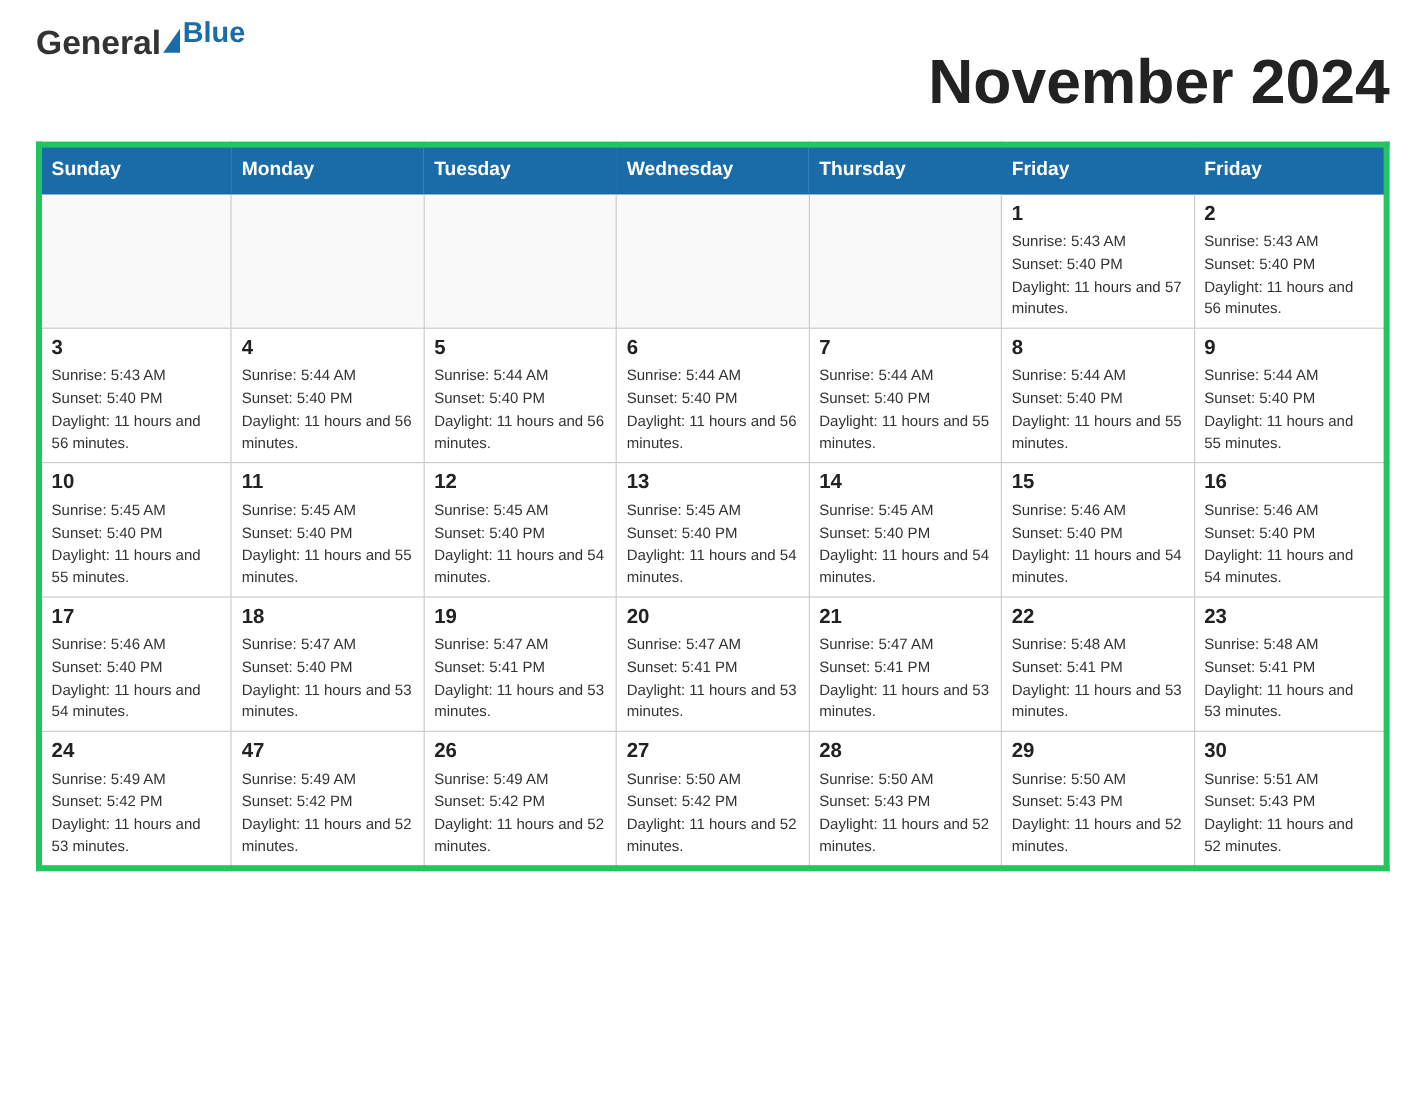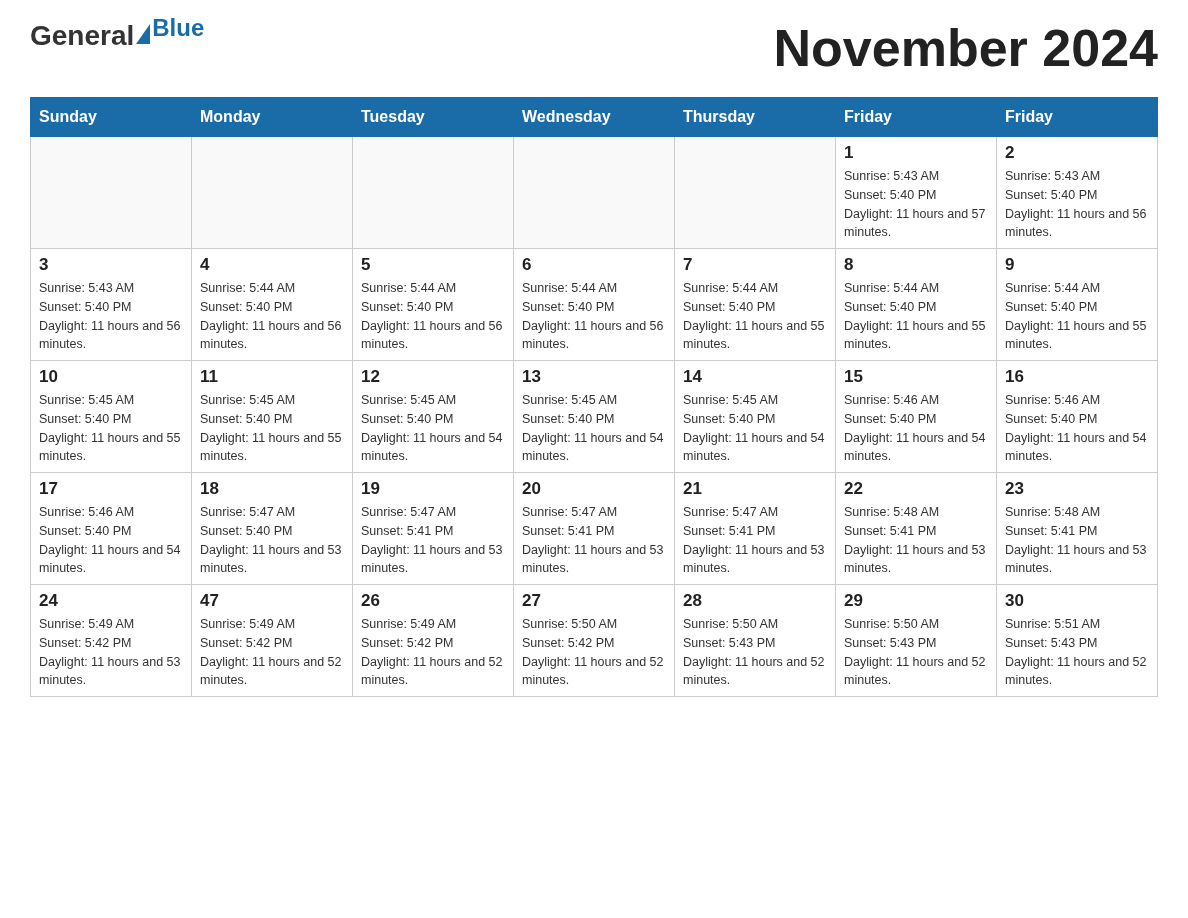--- a/index.html
+++ b/index.html
@@ -45,30 +45,31 @@
       margin-left: 2px;
     }
     .title-section {
       text-align: right;
     }
     .month-year {
       font-size: 52px;
       font-weight: bold;
       color: #222;
       line-height: 1.1;
+      margin-top: 21px;
     }
     .location {
       font-size: 22px;
       color: #444;
       margin-top: 4px;
     }
     .calendar {
       width: 100%;
       border-collapse: collapse;
-      border: 1px solid #22c55e;
+      border: 5px solid #22c55e;
     }
     .calendar th {
       background-color: #1a6ca8;
       color: #fff;
       font-size: 16px;
       font-weight: bold;
       padding: 10px 8px;
       text-align: left;
       border: 1px solid #1a6ca8;
     }

